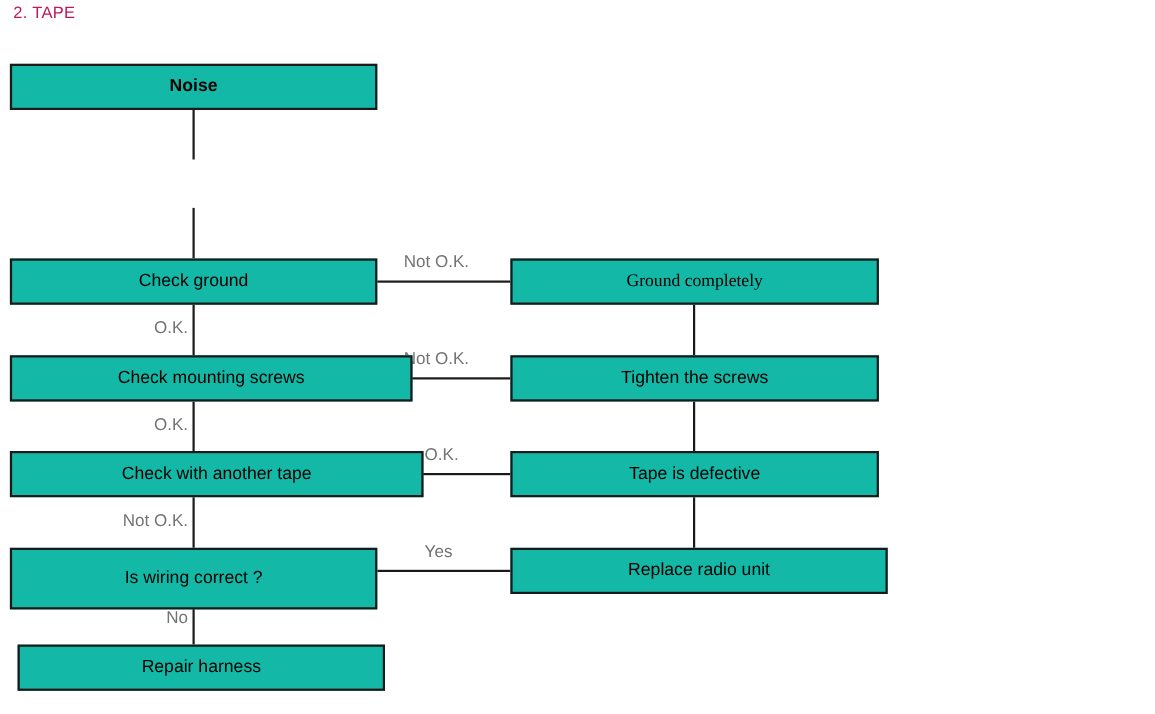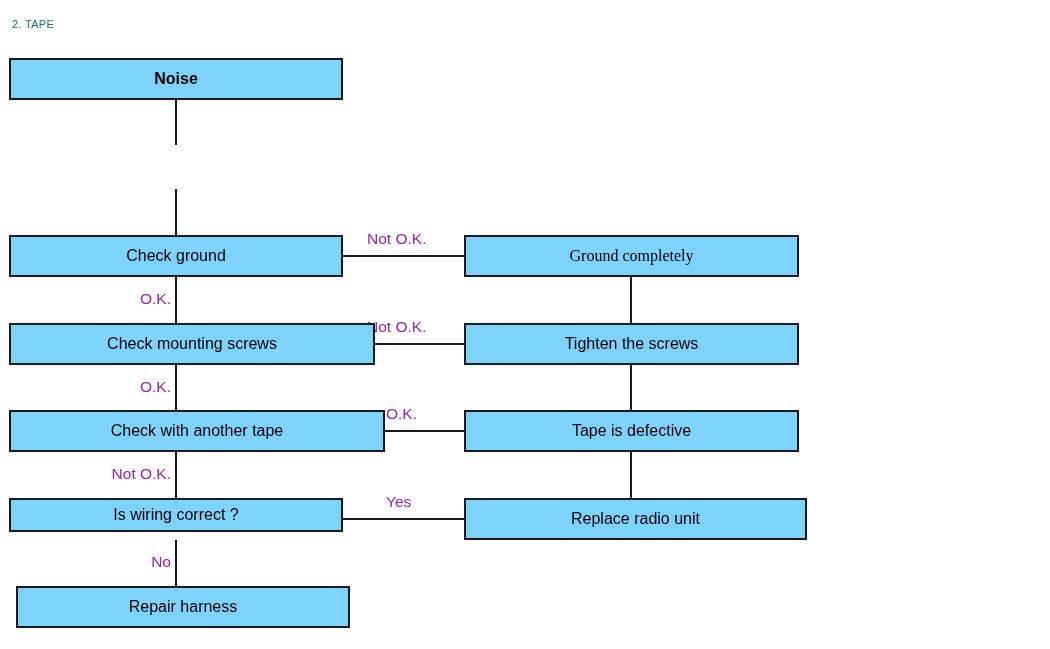--- a/index.html
+++ b/index.html
@@ -15,31 +15,31 @@
     overflow: hidden;
   }
   #flow-root {
     position: relative;
     width: 1050px;
     height: 649px;
   }
   .section-title {
     position: absolute;
     left: 12px;
-    top: 18px;
-    font-size: 11px;
+    top: 3px;
+    font-size: 15px;
     letter-spacing: 0.3px;
-    color: #0f766e;
+    color: #be185d;
     white-space: nowrap;
   }
   .node {
     position: absolute;
     box-sizing: border-box;
     border: 2px solid #1a1a1a;
-    background: #7dd3fc;
+    background: #14b8a6;
     display: flex;
     align-items: center;
     justify-content: center;
     font-size: 16px;
     color: #000000;
     z-index: 3;
   }
   .node-label {
     white-space: nowrap;
     line-height: 1;
@@ -54,21 +54,21 @@
   }
   .conn-v {
     width: 2px;
   }
   .conn-h {
     height: 2px;
   }
   .edge-label {
     position: absolute;
     font-size: 15.5px;
-    color: #a21caf;
+    color: #737373;
     white-space: nowrap;
     line-height: 1;
     z-index: 2;
     background: transparent;
   }
   .edge-label.right-of-anchor {
     
     text-align: right;
   }
 </style>
@@ -105,21 +105,21 @@
   </div>
 
   <div class="node" style="left:9px; top:323px; width:366px; height:42px;">
     <span class="node-label">Check mounting screws</span>
   </div>
 
   <div class="node" style="left:9px; top:410px; width:376px; height:42px;">
     <span class="node-label">Check with another tape</span>
   </div>
 
-  <div class="node" style="left:9px; top:498px; width:334px; height:34px;">
+  <div class="node" style="left:9px; top:498px; width:334px; height:56px;">
     <span class="node-label">Is wiring correct ?</span>
   </div>
 
   <div class="node" style="left:16px; top:586px; width:334px; height:42px;">
     <span class="node-label">Repair harness</span>
   </div>
 
   <div class="node" style="left:464px; top:235px; width:335px; height:42px;font-family:Liberation Serif, serif;">
     <span class="node-label">Ground completely</span>
   </div>

